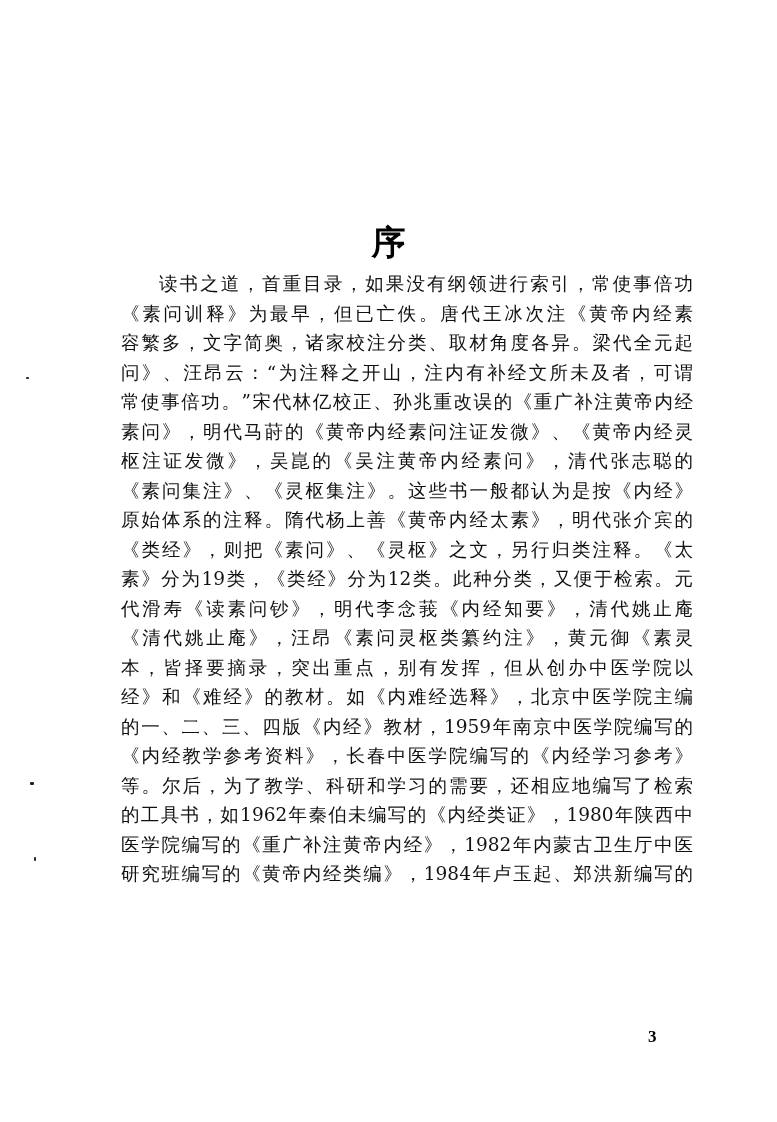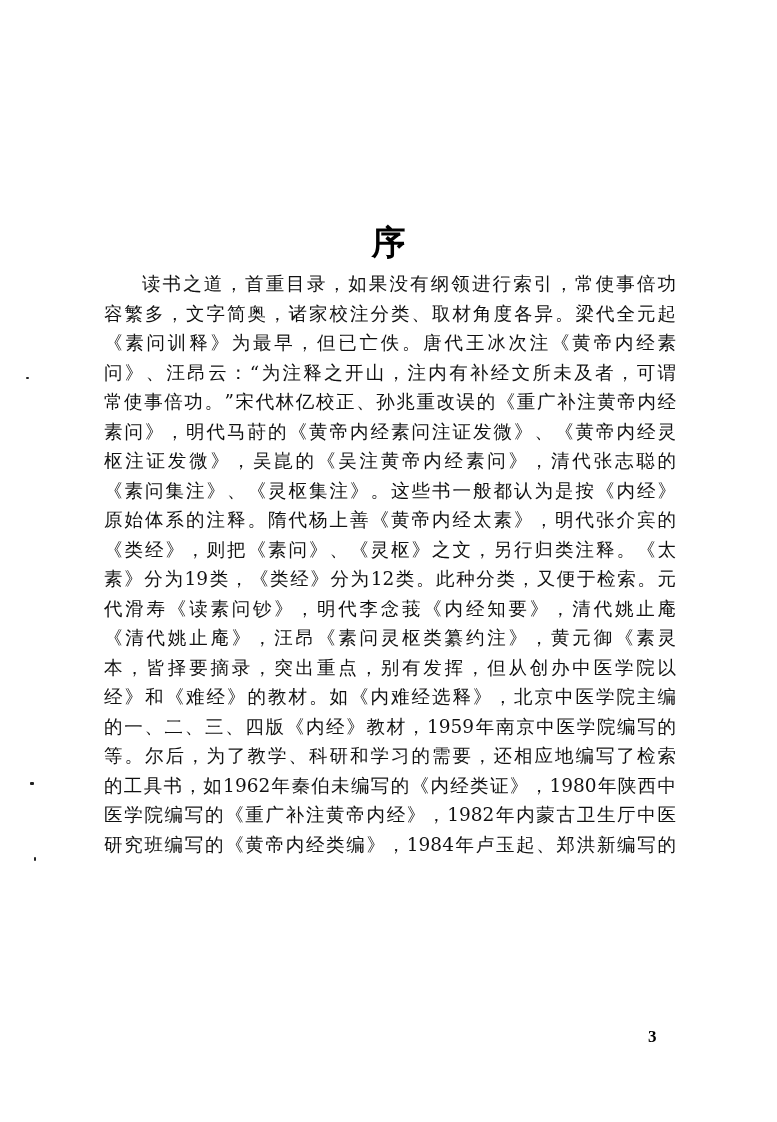--- a/index.html
+++ b/index.html
@@ -3,55 +3,56 @@
 <meta charset="utf-8">
 <style>
   html, body { margin: 0; padding: 0; background: #ffffff; }
   body { width: 777px; height: 1122px; position: relative; overflow: hidden; }
   .page { position: absolute; left: 0; top: 0; width: 777px; height: 1122px; background: #fff; color: #111; }
   .title {
     position: absolute; left: 0; width: 777px; top: 222px; text-align: center;
     font-family: "DejaVu Serif", serif; font-weight: bold; font-size: 34px; line-height: 40px; color: #000;
   }
   .body-text {
-    position: absolute; left: 104px; top: 269px; width: 572px;
+    position: absolute; left: 121px; top: 269px; width: 572px;
     font-family: "DejaVu Serif", serif; font-size: 18.5px; line-height: 29.5px;
     text-align: justify; text-align-last: justify; color: #111;
   }
   .line { display: block; white-space: nowrap; text-align: justify; text-align-last: justify; height: 29.5px; }
   .line.first { text-indent: 38px; }
   .page-number {
     position: absolute; left: 648px; top: 1027px; font-family: "Liberation Serif", serif;
     font-weight: bold; font-size: 17px; color: #000;
   }
   .speck { position: absolute; background: #222; border-radius: 1px; }
 </style>
 </head>
 <body>
 
 <div class="page">
   <div class="title">序</div>
 
   <div class="body-text">
     <span class="line first">读书之道，首重目录，如果没有纲领进行索引，常使事倍功</span>
+    <span class="line">《素问训释》为最早，但已亡佚。唐代王冰次注《黄帝内经素</span>
     <span class="line">容繁多，文字简奥，诸家校注分类、取材角度各异。梁代全元起</span>
-    <span class="line">《素问训释》为最早，但已亡佚。唐代王冰次注《黄帝内经素</span>
     <span class="line">问》、汪昂云：“为注释之开山，注内有补经文所未及者，可谓</span>
     <span class="line">常使事倍功。”宋代林亿校正、孙兆重改误的《重广补注黄帝内经</span>
     <span class="line">素问》，明代马莳的《黄帝内经素问注证发微》、《黄帝内经灵</span>
     <span class="line">枢注证发微》，吴崑的《吴注黄帝内经素问》，清代张志聪的</span>
     <span class="line">《素问集注》、《灵枢集注》。这些书一般都认为是按《内经》</span>
     <span class="line">原始体系的注释。隋代杨上善《黄帝内经太素》，明代张介宾的</span>
     <span class="line">《类经》，则把《素问》、《灵枢》之文，另行归类注释。《太</span>
     <span class="line">素》分为19类，《类经》分为12类。此种分类，又便于检索。元</span>
     <span class="line">代滑寿《读素问钞》，明代李念莪《内经知要》，清代姚止庵</span>
     <span class="line">《清代姚止庵》，汪昂《素问灵枢类纂约注》，黄元御《素灵</span>
     <span class="line">本，皆择要摘录，突出重点，别有发挥，但从创办中医学院以</span>
     <span class="line">经》和《难经》的教材。如《内难经选释》，北京中医学院主编</span>
     <span class="line">的一、二、三、四版《内经》教材，1959年南京中医学院编写的</span>
+    <span class="line">《内经教学参考资料》，长春中医学院编写的《内经学习参考》</span>
     <span class="line">等。尔后，为了教学、科研和学习的需要，还相应地编写了检索</span>
     <span class="line">的工具书，如1962年秦伯未编写的《内经类证》，1980年陕西中</span>
     <span class="line">医学院编写的《重广补注黄帝内经》，1982年内蒙古卫生厅中医</span>
     <span class="line">研究班编写的《黄帝内经类编》，1984年卢玉起、郑洪新编写的</span>
   </div>
 
   <div class="page-number">3</div>
 
   <div class="speck" style="left:26px;top:377px;width:3px;height:2px;"></div>
   <div class="speck" style="left:30px;top:782px;width:4px;height:3px;"></div>

